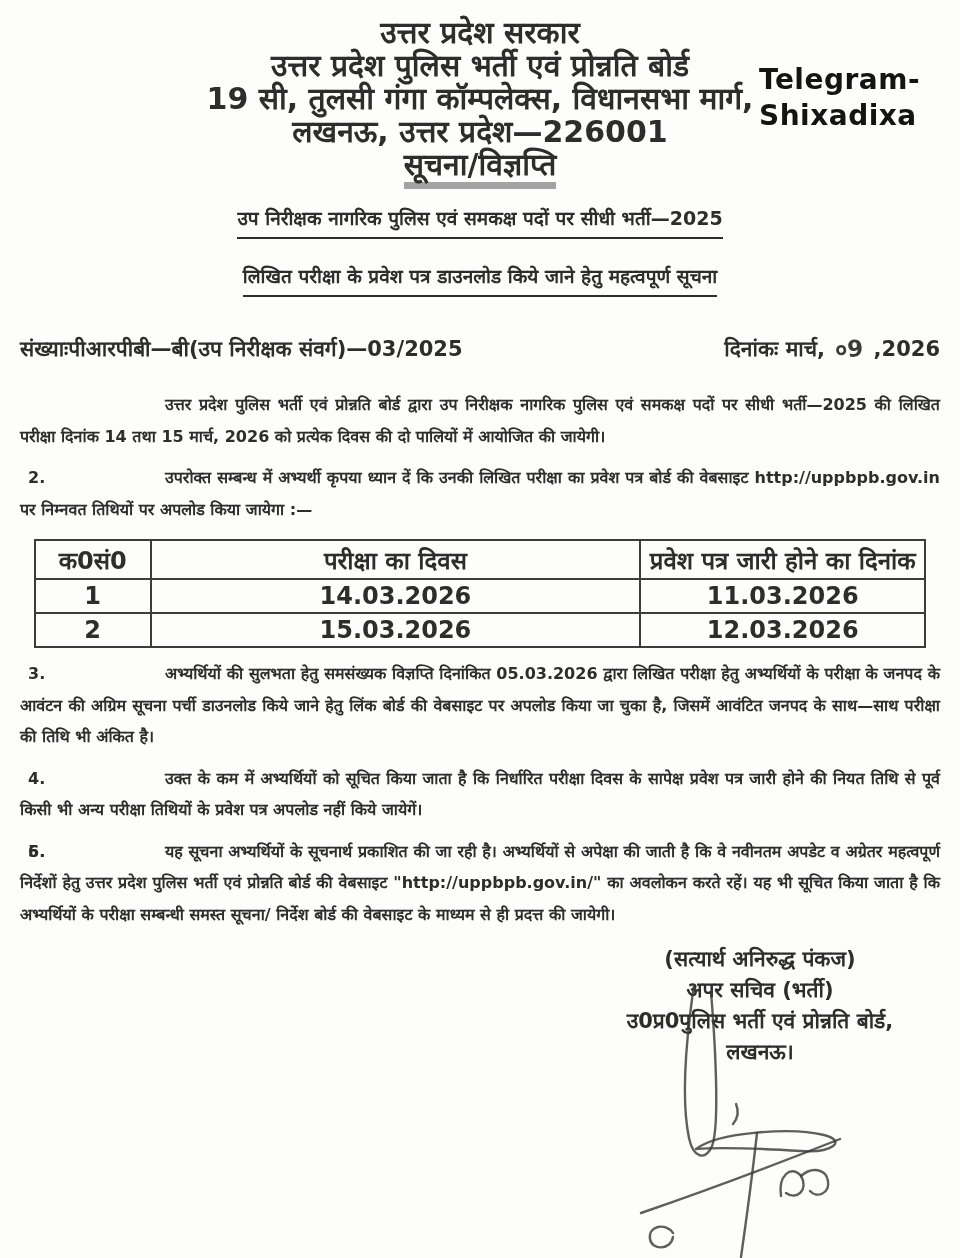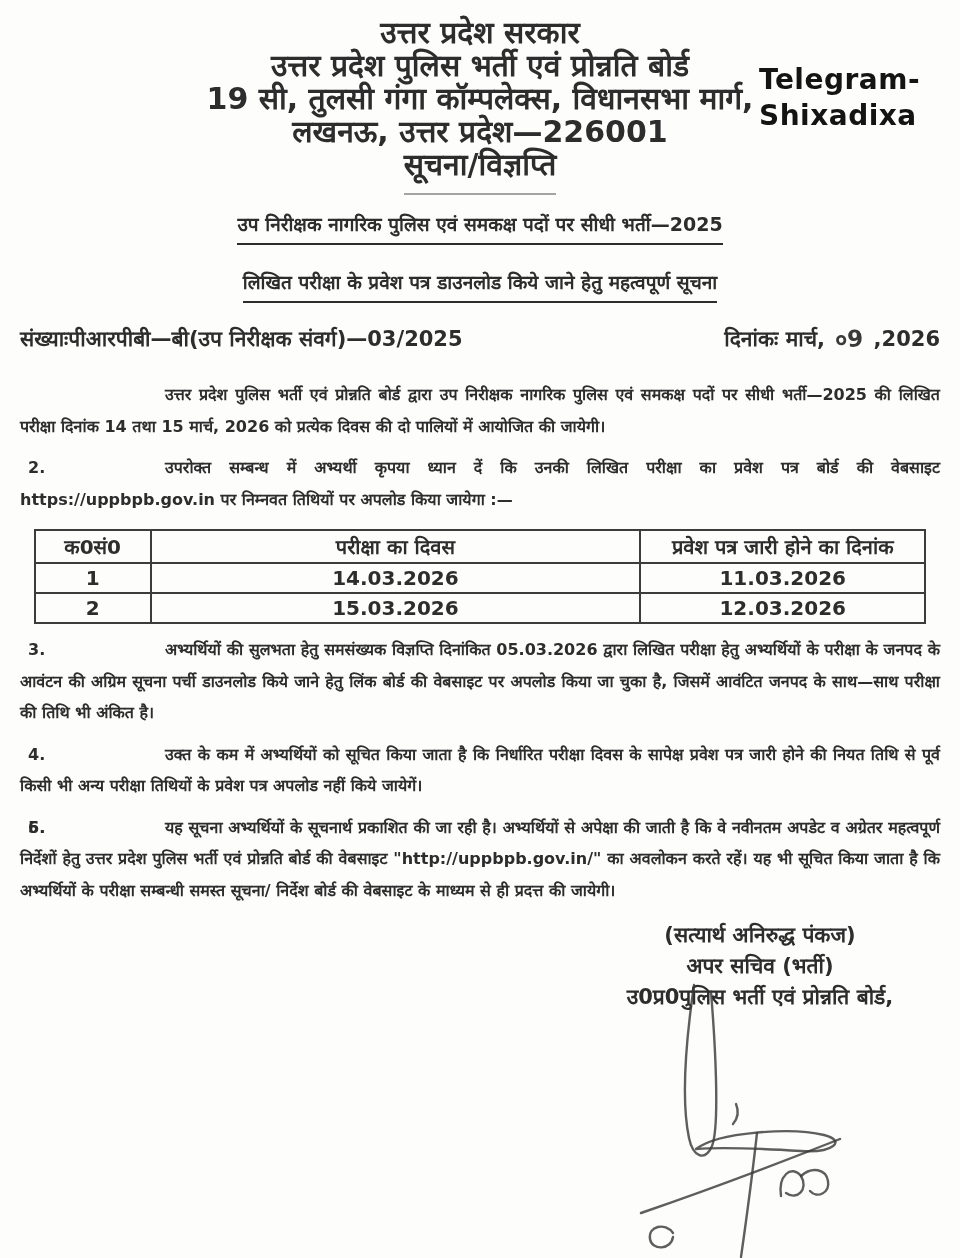--- a/index.html
+++ b/index.html
@@ -13,41 +13,41 @@
     font-family:"DejaVu Sans","Liberation Sans",sans-serif;
     font-weight:700;
     overflow:hidden;
     padding:16px 20px 0 20px;
   }
   
   .letterhead { text-align:center; font-size:30px; line-height:33px; }
   .letterhead .ln { display:block; }
   .notice-label {
     display:inline-block;
-    border-bottom:2px solid #a3a3a3;
-    padding-bottom:12px;
+    border-bottom:7px solid #a3a3a3;
+    padding-bottom:1px;
   }
   .watermark {
     position:absolute; top:62px; left:759px;
     font-size:28px; line-height:36px; font-weight:700; color:#141414;
     letter-spacing:.5px; text-align:left;
   }
   
   .doc-title {
     text-align:center; font-size:19px; line-height:30px;
     margin-top:14px;
   }
   .doc-title .u {
     display:inline-block; border-bottom:2.5px solid #2d2d2d; padding-bottom:4px;
   }
   .doc-title.second { margin-top:22px; }
   
   .ref-row {
     display:flex; justify-content:space-between; align-items:baseline;
-    font-size:21px; margin-top:18px;
+    font-size:21px; margin-top:34px;
   }
   .hand-day {
     display:inline-block;
     font-weight:600; font-size:23px;
     transform:rotate(-4deg) translateY(1px);
     color:#3a3a3a;
     padding:0 3px;
   }
   
   .para {
@@ -59,21 +59,21 @@
   }
   .para.first { margin-top:26px; }
   .para-num {
     position:absolute; left:8px; top:0;
     text-indent:0;
   }
   
   table.schedule {
     width:97%; margin:14px auto 10px auto;
     border-collapse:collapse;
-    font-size:20px;
+    font-size:24px;
   }
   table.schedule th, table.schedule td {
     border:2px solid #3c3c3c;
     text-align:center;
     padding:2px 4px;
     height:29px;
     font-weight:700;
   }
   table.schedule col.c1 { width:13%; }
   table.schedule col.c2 { width:55%; }
@@ -130,21 +130,21 @@
     </span>
   </div>
 
   <div class="para first">
     <span class="para-num"></span>
     <span>उत्तर प्रदेश पुलिस भर्ती एवं प्रोन्नति बोर्ड द्वारा उप निरीक्षक नागरिक पुलिस एवं समकक्ष पदों पर सीधी भर्ती—2025 की लिखित परीक्षा दिनांक 14 तथा 15 मार्च, 2026 को प्रत्येक दिवस की दो पालियों में आयोजित की जायेगी।</span>
   </div>
 
   <div class="para">
     <span class="para-num">2.</span>
-    <span>उपरोक्त सम्बन्ध में अभ्यर्थी कृपया ध्यान दें कि उनकी लिखित परीक्षा का प्रवेश पत्र बोर्ड की वेबसाइट https://uppbpb.gov.in पर निम्नवत तिथियों पर अपलोड किया जायेगा :—</span>
+    <span>उपरोक्त सम्बन्ध में अभ्यर्थी कृपया ध्यान दें कि उनकी लिखित परीक्षा का प्रवेश पत्र बोर्ड की वेबसाइट http://uppbpb.gov.in पर निम्नवत तिथियों पर अपलोड किया जायेगा :—</span>
   </div>
 
   <table class="schedule">
     <colgroup>
         <col class="c1">
         <col class="c2">
         <col class="c3">
       </colgroup>
     <thead>
       <tr>
@@ -180,20 +180,21 @@
   </div>
   <div class="para">
     <span class="para-num">6.</span>
     <span>यह सूचना अभ्यर्थियों के सूचनार्थ प्रकाशित की जा रही है। अभ्यर्थियों से अपेक्षा की जाती है कि वे नवीनतम अपडेट व अग्रेतर महत्वपूर्ण निर्देशों हेतु उत्तर प्रदेश पुलिस भर्ती एवं प्रोन्नति बोर्ड की वेबसाइट "http://uppbpb.gov.in/" का अवलोकन करते रहें। यह भी सूचित किया जाता है कि अभ्यर्थियों के परीक्षा सम्बन्धी समस्त सूचना/ निर्देश बोर्ड की वेबसाइट के माध्यम से ही प्रदत्त की जायेगी।</span>
   </div>
 
   <div class="sig-block">
     <div>(सत्यार्थ अनिरुद्ध पंकज)</div>
     <div>अपर सचिव (भर्ती)</div>
     <div>उ0प्र0पुलिस भर्ती एवं प्रोन्नति बोर्ड,</div>
+    <div>लखनऊ।</div>
   </div>
 
   <svg class="sig-scrawl" viewBox="0 0 960 1258">
     <path d="M 694 985 C 686 1040, 681 1100, 689 1138 C 693 1157, 705 1162, 712 1146 C 720 1126, 715 1040, 711 992"></path>
     <path d="M 736 1104 C 739 1111, 738 1118, 733 1124"></path>
     <path d="M 696 1149 C 718 1132, 792 1127, 824 1135 C 847 1141, 833 1153, 801 1151 C 768 1149, 720 1147, 696 1149"></path>
     <path d="M 641 1213 C 702 1192, 782 1162, 840 1139"></path>
     <path d="M 757 1133 C 752 1178, 746 1222, 741 1257"></path>
     <path d="M 781 1196 C 778 1176, 791 1164, 801 1176 C 809 1189, 797 1201, 786 1193"></path>
     <path d="M 801 1176 C 812 1166, 826 1169, 828 1181 C 830 1193, 817 1199, 810 1191"></path>

